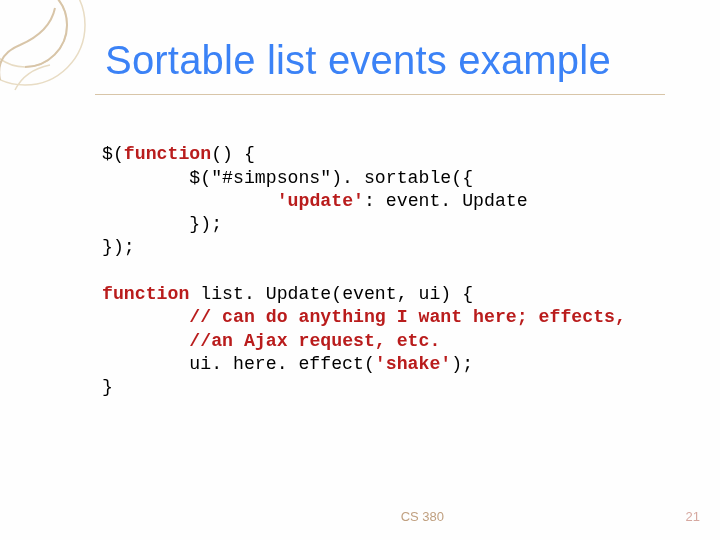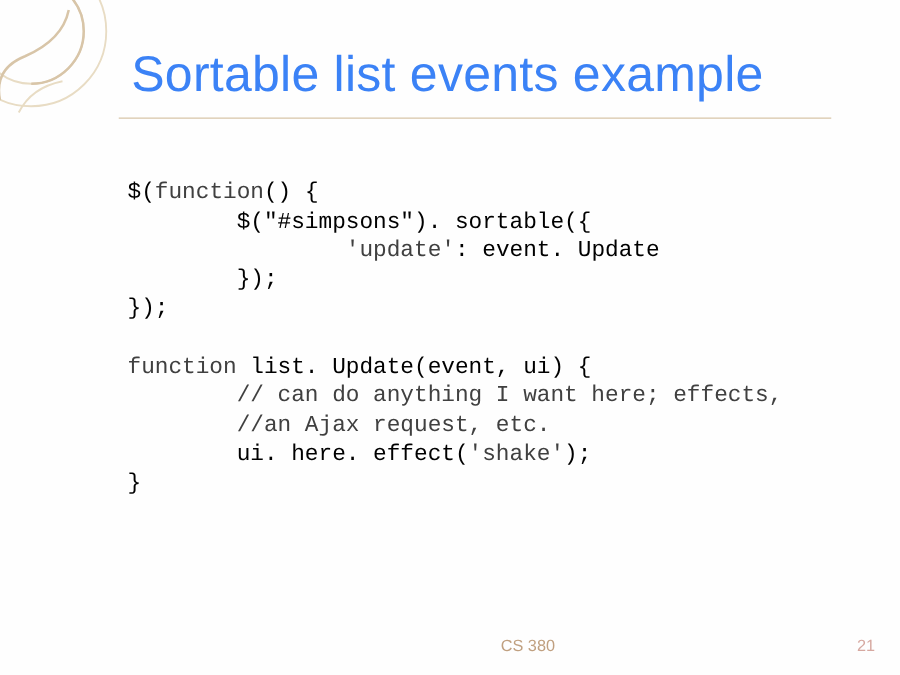--- a/index.html
+++ b/index.html
@@ -41,21 +41,21 @@
     position: absolute;
     top: 120px;
     left: 102px;
     font-family: Consolas, "Courier New", monospace;
     font-size: 18.2px;
     line-height: 1.28;
     color: #000;
     white-space: pre;
     font-weight: 500;
   }
-  .kw { color: #404040; }
+  .kw { color: #b91c1c; font-weight: bold; }
   .plain { color: #000; }
   .footer {
     position: absolute;
     bottom: 16px;
     left: 0;
     right: 60px;
     text-align: right;
     font-size: 13px;
     color: #c0a080;
   }

